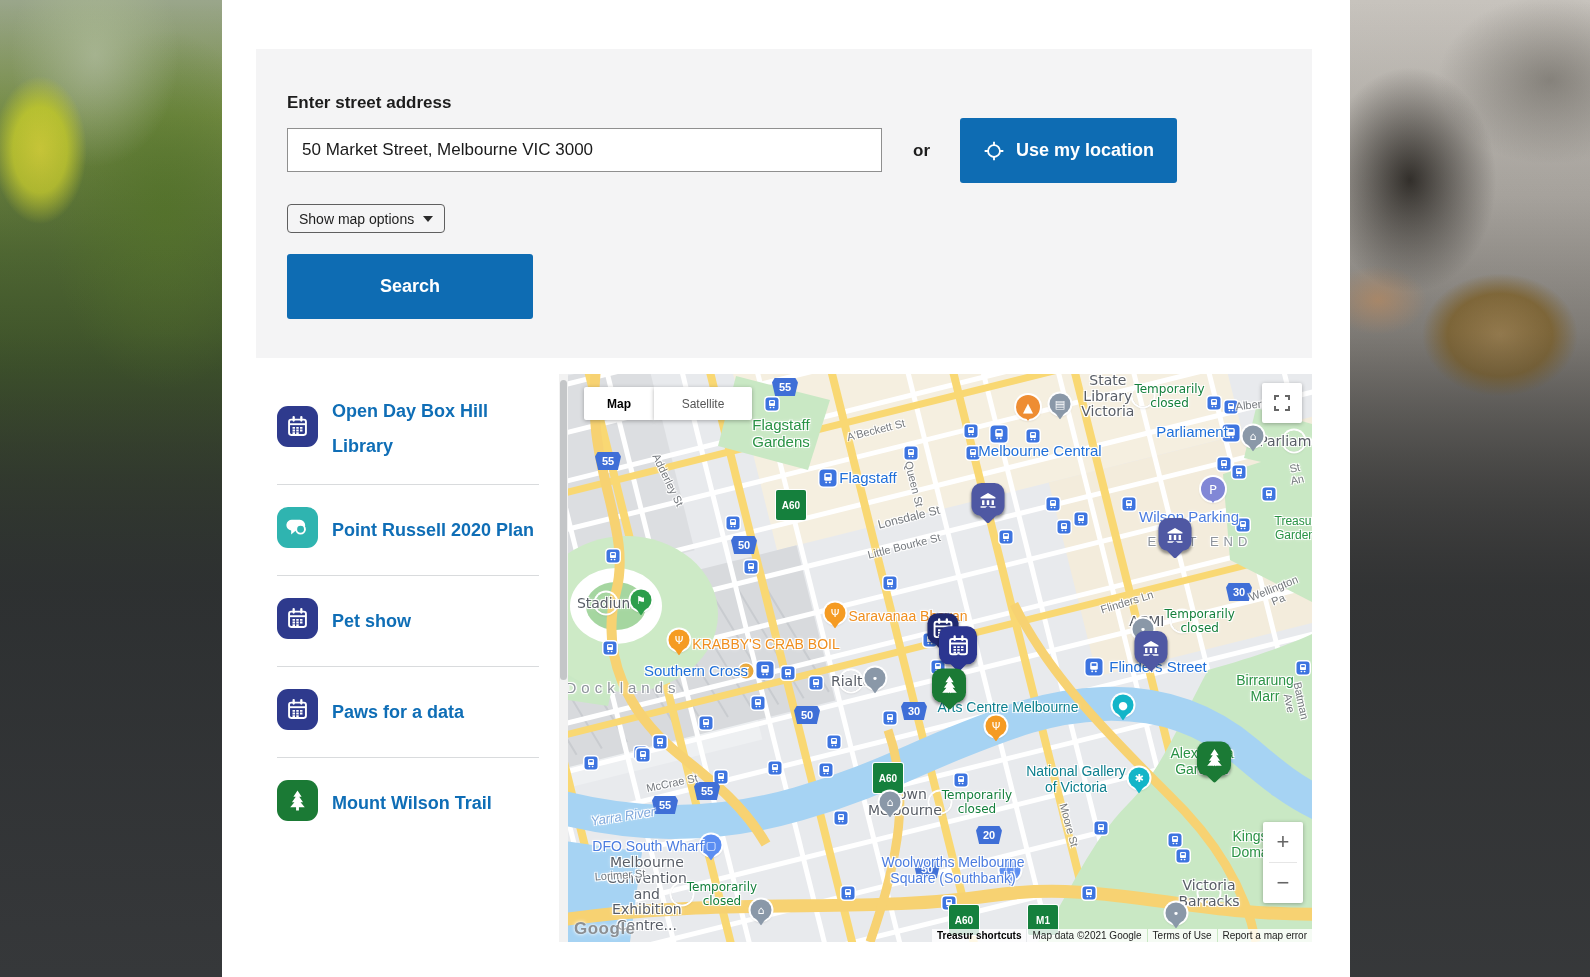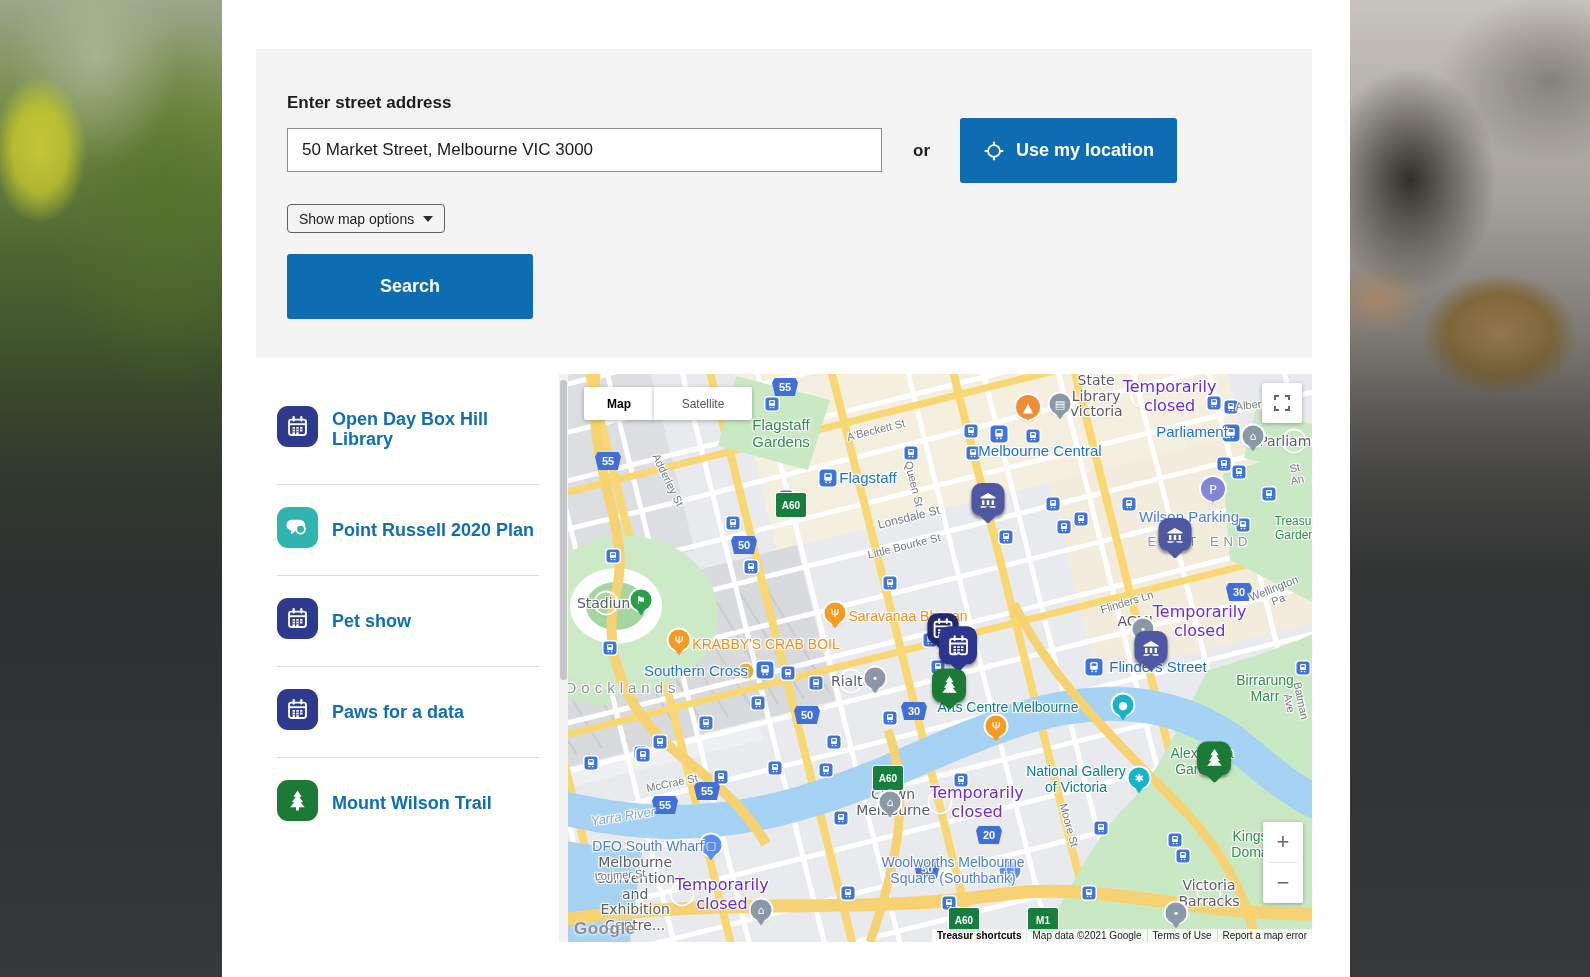--- a/index.html
+++ b/index.html
@@ -37,45 +37,45 @@
   .sc-search{position:absolute;left:31px;top:205px;width:246px;height:65px}
   
   .results{position:absolute;left:256px;top:374px;width:1056px;height:568px;background:#fff;z-index:2}
   .rlist{position:absolute;left:0;top:0;width:303px;height:568px;overflow:hidden}
   .row{display:flex;align-items:center;min-height:90px;margin:0 20px 0 21px;border-bottom:1px solid #d9dbdd}
   .row:first-child{min-height:110px}
   .row:last-child{border-bottom:none}
   .pin-ic{position:relative;width:41px;min-width:41px;height:47px;margin-right:14px}
   .pin-ic .bd{width:41px;height:41px;border-radius:11px;background:var(--pc);display:flex;align-items:center;justify-content:center}
   .pin-ic .tl{width:13px;height:13px;background:var(--pc);margin:-8px auto 0;transform:rotate(45deg);border-radius:2px}
-  .rlink{color:#0f6eb6;font-weight:bold;font-size:18px;line-height:20px;text-decoration:none;max-width:212px;display:block}
+  .rlink{color:#0f6eb6;font-weight:bold;font-size:18px;line-height:35px;text-decoration:none;max-width:212px;display:block}
   .rscroll{position:absolute;left:303px;top:0;width:9px;height:568px;background:#f2f2f2}
   .rscroll .thumb{position:absolute;left:1px;top:6px;width:7px;height:300px;background:#c4c6c8;border-radius:4px}
   
   .map-wrap{position:absolute;left:312px;top:0;width:744px;height:568px;overflow:hidden;background:#e8eaed;cursor:grab}
   .map-wrap svg.base{position:absolute;left:0;top:0;z-index:1}
   .overlays{position:absolute;inset:0;z-index:2}
   .lbl{position:absolute;z-index:4;transform:translate(-50%,-50%) rotate(var(--r,0deg));text-align:center;
        white-space:pre-line;line-height:1.13;font-size:13px;pointer-events:none;
        text-shadow:-1px -1px 0 #fff,1px -1px 0 #fff,-1px 1px 0 #fff,1px 1px 0 #fff,0 0 4px #fff}
-  .lbl .sub{display:block;font-size:16px;color:#6d28d9;font-weight:400}
+  .lbl .sub{display:block;font-size:12px;color:#15803d;font-weight:400}
   .lbl.transit{color:#1f6fd9;font-size:15px}
   .lbl.poi{color:#585d66;font-size:14px}
   .lbl.park{color:#2a9245}
   .lbl.food{color:#ef8e1e;font-size:14px}
   .lbl.teal{color:#0c7f8e;font-size:14px}
   .lbl.shop{color:#4b7ce0;font-size:14px}
   .lbl.water{color:#7fa8dc;font-style:italic}
   .lbl.street{color:#75797e;font-size:11px}
   .lbl.area{color:#8d939c;letter-spacing:5px}
   .shield{position:absolute;z-index:3;transform:translate(-50%,-50%);color:#fff;font-weight:bold;
           display:flex;align-items:center;justify-content:center}
   .shield.blue{width:26px;height:18px;background:#3f6fd7;font-size:11px;
                clip-path:polygon(10% 0,90% 0,100% 25%,88% 100%,12% 100%,0 25%)}
-  .shield.green{width:30px;height:24px;background:#15803d;font-size:10px;border-radius:2px;box-shadow:0 0 0 1px #fff}
+  .shield.green{width:30px;height:30px;background:#15803d;font-size:10px;border-radius:2px;box-shadow:0 0 0 1px #fff}
   .tstop{position:absolute;width:13px;height:13px;background:#3d74e0;box-shadow:0 0 0 1.5px #fff;border-radius:3px;
          transform:translate(-50%,-50%);z-index:2;display:flex;align-items:center;justify-content:center}
   .tstop.train{width:17px;height:17px;border-radius:4px}
   .tstop.tcircle{width:15px;height:15px;border-radius:50%;background:#e9a83b;color:#fff;font-size:10px;font-weight:bold}
   .poi{position:absolute;width:21px;height:21px;border-radius:50%;transform:translate(-50%,-50%);z-index:3;
        box-shadow:0 0 0 2px #fff,0 1px 3px rgba(0,0,0,.35);color:#fff;display:flex;align-items:center;justify-content:center;
        font-size:11px;font-family:"DejaVu Sans",sans-serif}
   .poi::after{content:"";position:absolute;top:19px;left:50%;transform:translateX(-50%);
               width:10px;height:7px;background:inherit;clip-path:polygon(50% 100%,0 0,100% 0)}
   .poi.big{width:24px;height:24px;font-size:13px}

